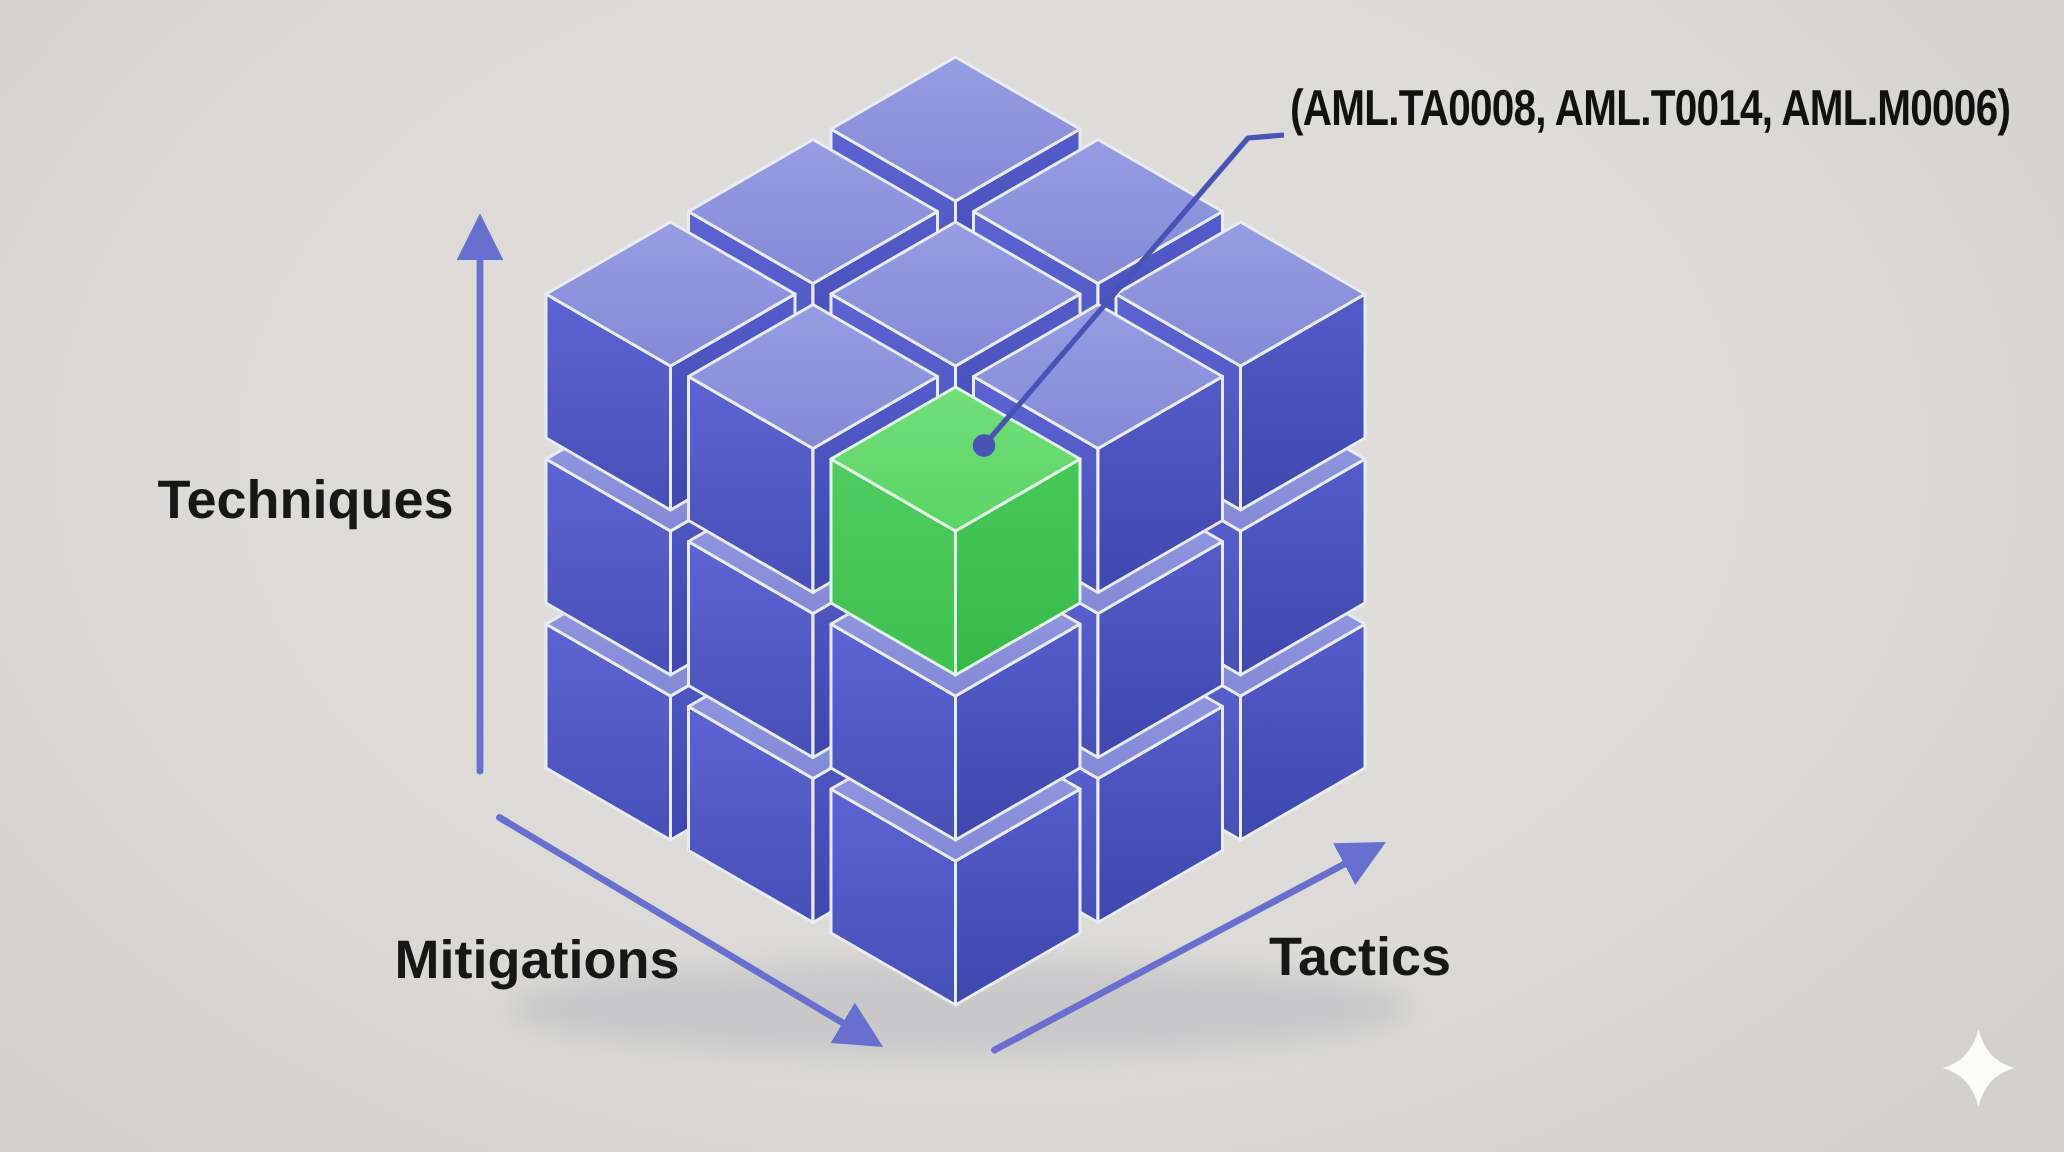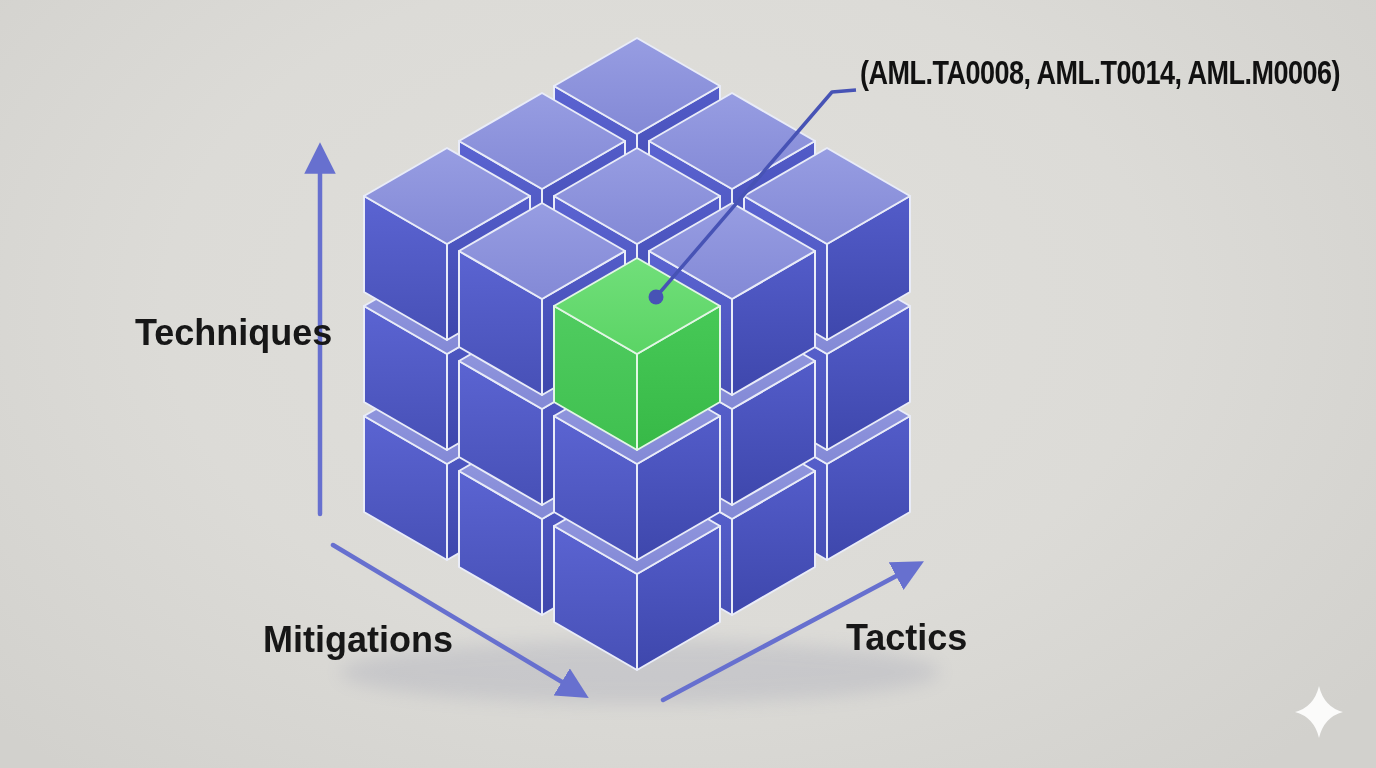--- a/index.html
+++ b/index.html
@@ -258,17 +258,17 @@
     </g>
 
     <g>
       <polyline class="leader-line" points="656,297 832,92 856,90"></polyline>
       <circle class="leader-dot" cx="656" cy="297" r="7.5"></circle>
     </g>
 
     <path class="watermark-star" d="M 1319 686 Q 1324 707 1343 712 Q 1324 717 1319 738 Q 1314 717 1295 712 Q 1314 707 1319 686 Z"></path>
   </svg>
 
-  <div class="axis-label" style="left:105px; top:315px;margin-left:30px;">Techniques</div>
+  <div class="axis-label" style="left:105px; top:315px;">Techniques</div>
   <div class="axis-label" style="left:846px; top:620px;">Tactics</div>
   <div class="axis-label" style="left:263px; top:622px;">Mitigations</div>
   <div class="annotation-label" style="left:860px; top:56px;">(AML.TA0008, AML.T0014, AML.M0006)</div>
 </div>
 
 </body></html>

